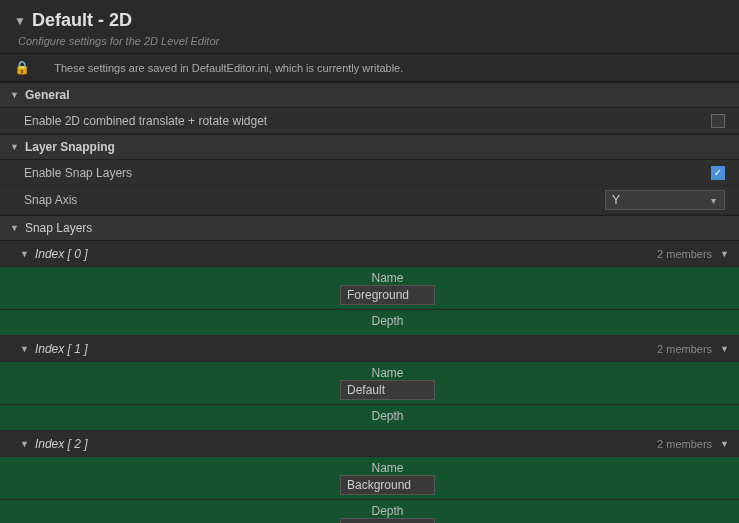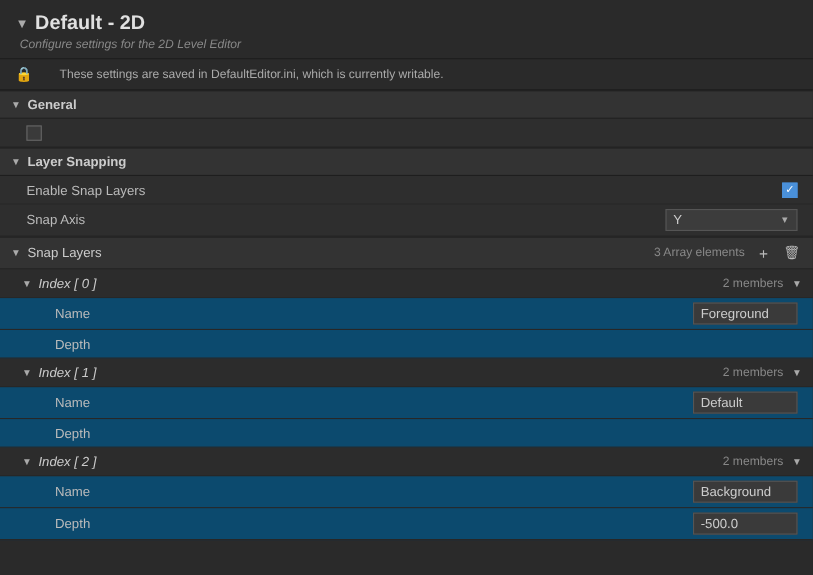--- a/index.html
+++ b/index.html
@@ -200,23 +200,24 @@
     .members-count {
       color: #888;
       font-size: 11px;
     }
 
     
     .sub-prop-row {
       display: flex;
       align-items: center;
       padding: 4px 14px 4px 50px;
-      background: #0c4a6e;
+      background: #14532d;
       border-bottom: 1px solid #272727;
       min-height: 26px;
+      flex-direction: column;
     }
     .sub-prop-label {
       flex: 1;
       color: #bbb;
       font-size: 12px;
     }
     .text-input {
       background: #3a3a3a;
       border: 1px solid #555;
       color: #ccc;
@@ -242,20 +243,21 @@
     <span style="font-size:13px;">🔒</span>
     <span class="info-bar-text">These settings are saved in DefaultEditor.ini, which is currently writable.</span>
   </div>
 
   <div class="section-header">
     <span class="arrow-icon">▼</span>
     <span class="section-label">General</span>
   </div>
 
   <div class="prop-row">
+    <span class="prop-label">Enable 2D combined translate + rotate widget</span>
     <div class="prop-value">
       <div class="checkbox-box"></div>
     </div>
   </div>
 
   <div class="section-header">
     <span class="arrow-icon">▼</span>
     <span class="section-label">Layer Snapping</span>
   </div>
 
@@ -274,25 +276,20 @@
         <span class="chevron">▾</span>
       </div>
     </div>
   </div>
 
   <div class="snap-layers-header">
     <div class="snap-layers-left">
       <span class="arrow-icon">▼</span>
       <span class="section-label">Snap Layers</span>
     </div>
-    <div class="snap-layers-right">
-      <span class="array-count">3 Array elements</span>
-      <div class="icon-btn">+</div>
-      <div class="icon-btn" style="font-size:12px;">🗑</div>
-    </div>
   </div>
 
   <div class="index-row">
     <div class="index-left">
       <span class="arrow-icon">▼</span>
       <span class="index-label">Index [ 0 ]</span>
     </div>
     <div class="index-right">
       <span class="members-count">2 members</span>
       <span class="arrow-icon">▼</span>

